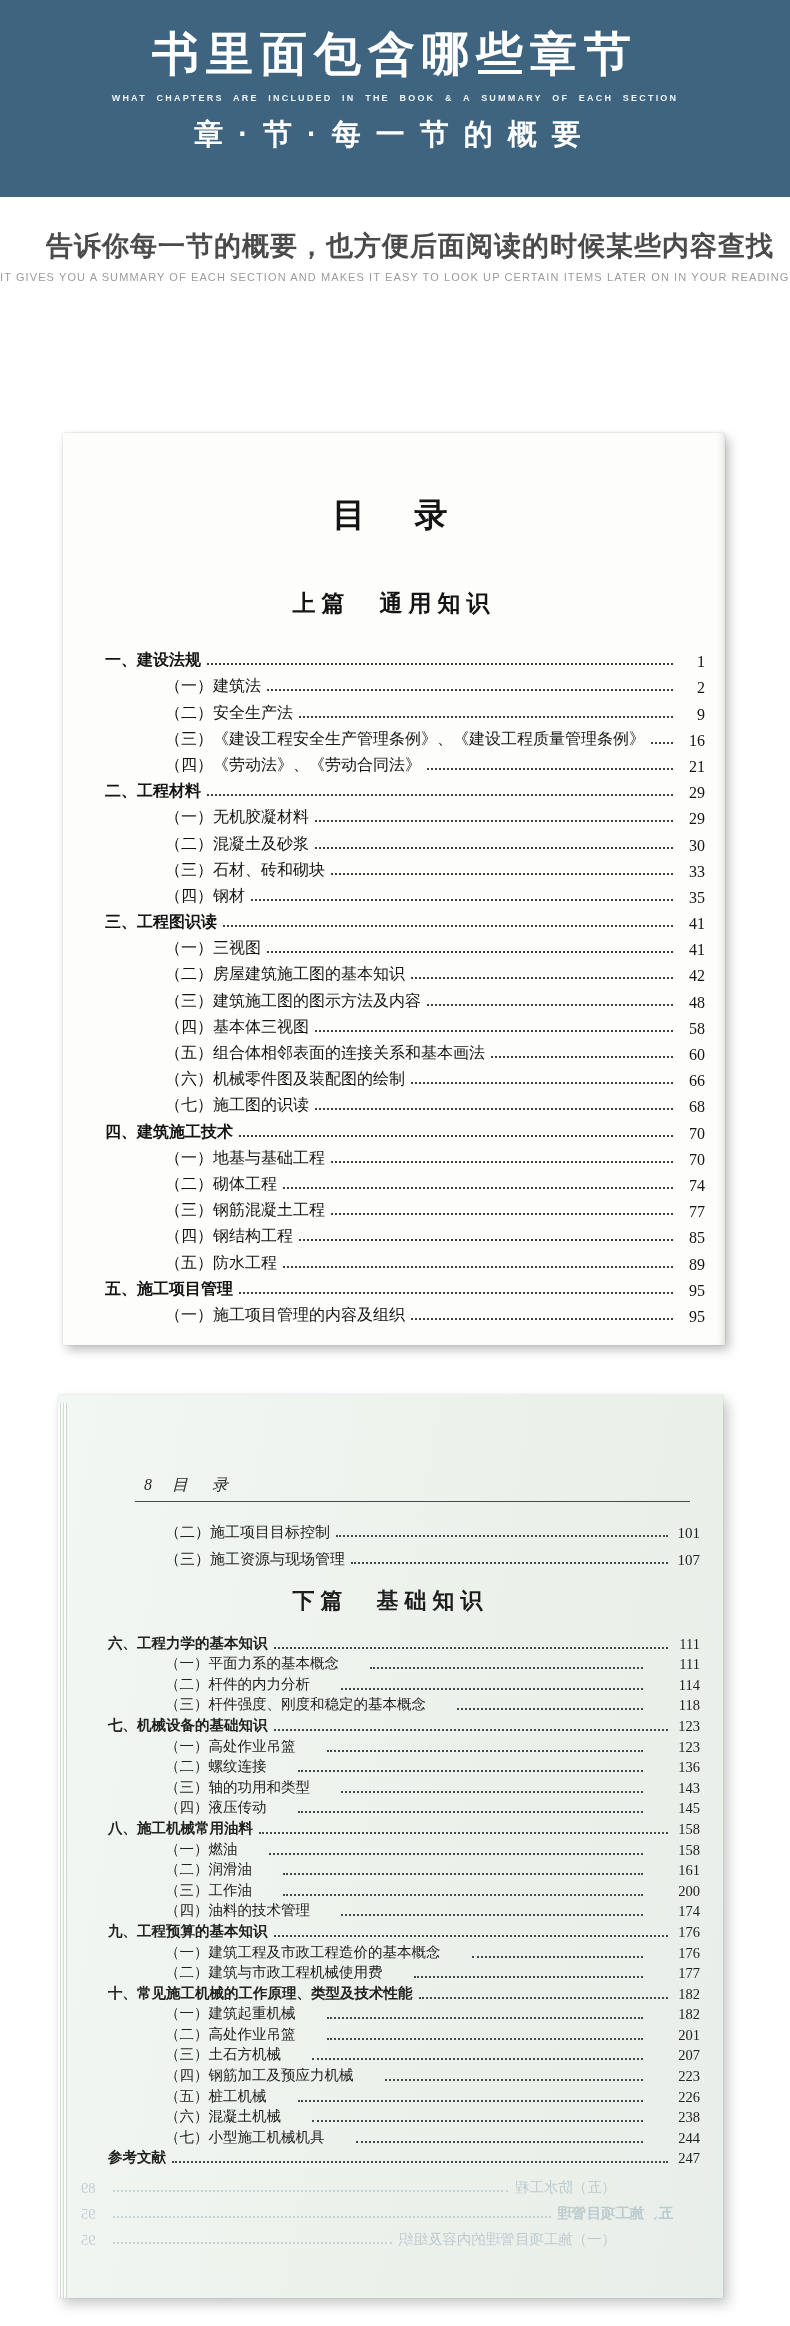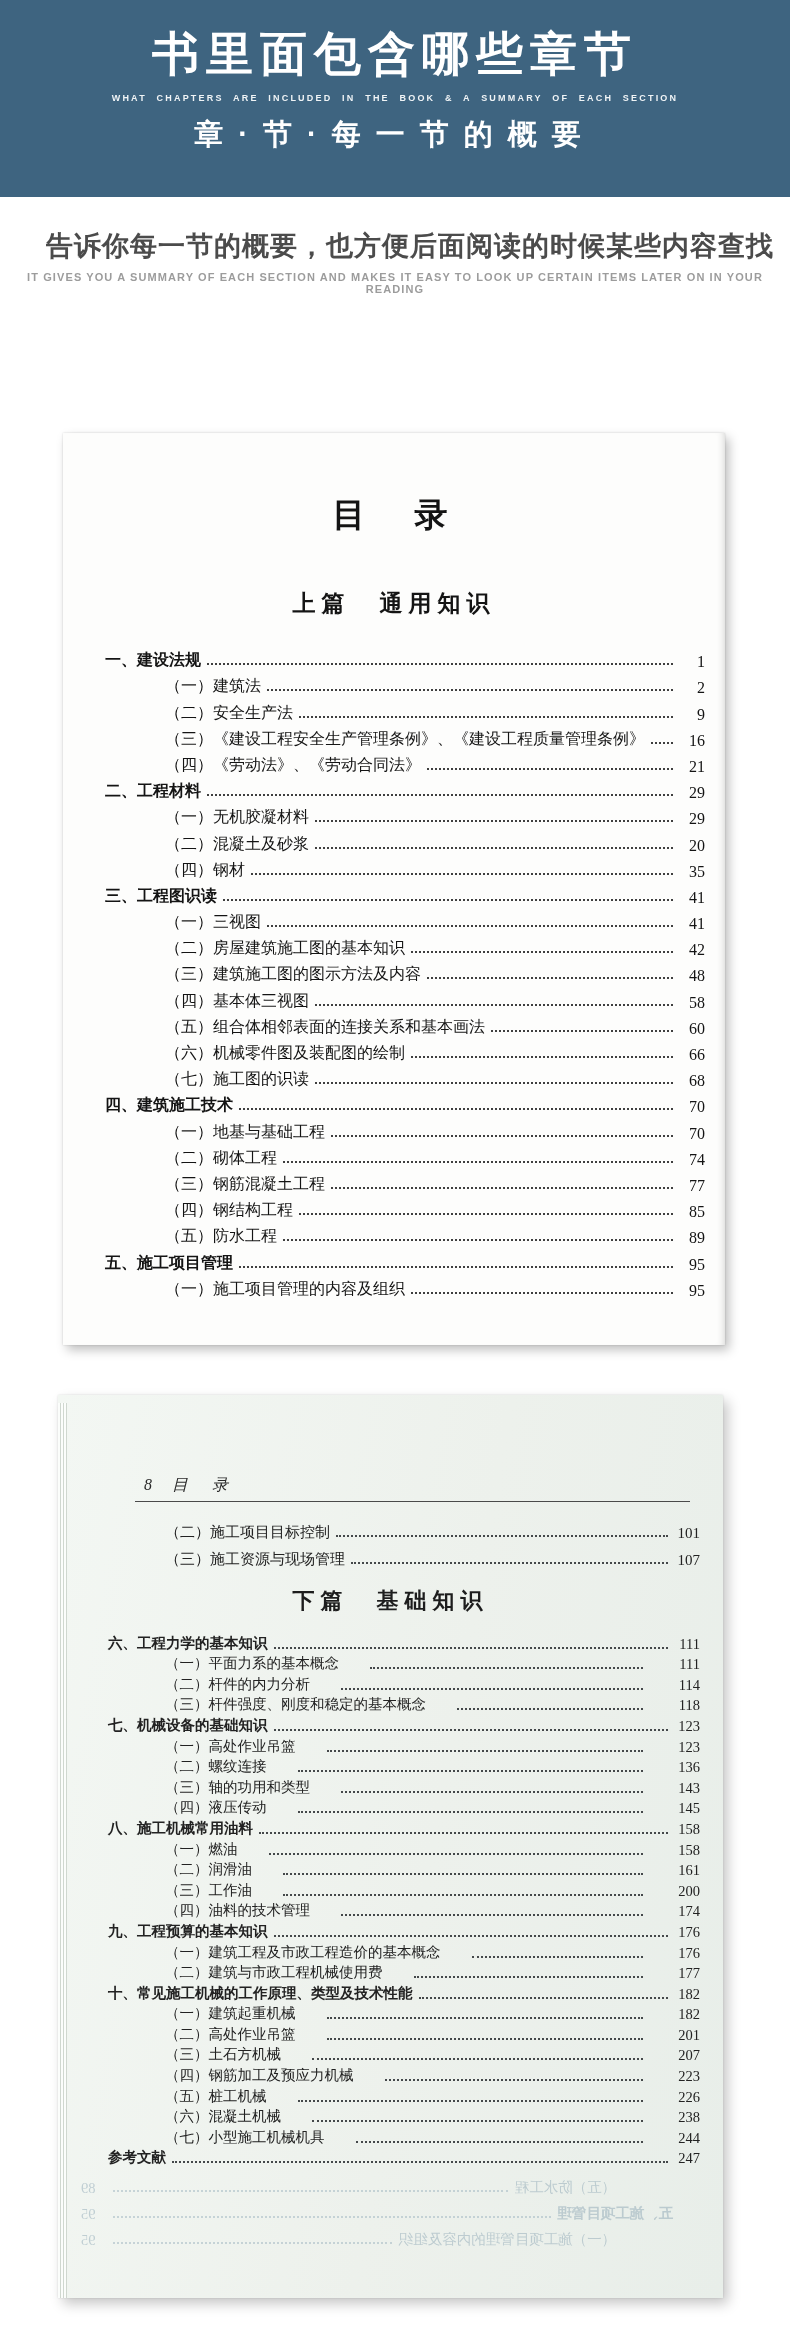--- a/index.html
+++ b/index.html
@@ -27,22 +27,22 @@
   }
 
   
   .intro-cn{
     position:absolute;left:0;top:228px;width:790px;text-align:center;
     font-size:27px;font-weight:600;letter-spacing:1px;color:#4b4b4b;
     font-family:"Liberation Sans","DejaVu Sans",sans-serif;
     padding-left:15px;
   }
   .intro-en{
-    position:absolute;left:0;top:271px;width:790px;text-align:center;
-    font-size:11px;font-weight:bold;letter-spacing:1.1px;color:#9c9c9c;
+    position:absolute;left:0;top:271px;width:790px;
+    font-size:11px;font-weight:normal;letter-spacing:1.1px;color:#9c9c9c;
     font-family:"Liberation Sans","DejaVu Sans",sans-serif;
   }
 
   
   .page{position:absolute;box-sizing:border-box;}
   .page1{
     left:63px;top:433px;width:662px;height:912px;background:#fdfdfc;
     box-shadow:0 0 2px rgba(0,0,0,.15),4px 5px 10px rgba(0,0,0,.25),
                inset -7px 0 9px -7px rgba(0,0,0,.20);
     overflow:hidden;
@@ -153,23 +153,28 @@
 
       <div class="toc-row sub">
         <span class="t">（一）无机胶凝材料</span>
         <span class="leader"></span>
         <span class="pg">29</span>
       </div>
 
       <div class="toc-row sub">
         <span class="t">（二）混凝土及砂浆</span>
         <span class="leader"></span>
-        <span class="pg">20</span>
-      </div>
-
+        <span class="pg">30</span>
+      </div>
+
+      <div class="toc-row sub">
+        <span class="t">（三）石材、砖和砌块</span>
+        <span class="leader"></span>
+        <span class="pg">33</span>
+      </div>
 
       <div class="toc-row sub">
         <span class="t">（四）钢材</span>
         <span class="leader"></span>
         <span class="pg">35</span>
       </div>
 
       <div class="toc-row main">
         <span class="t">三、工程图识读</span>
         <span class="leader"></span>

